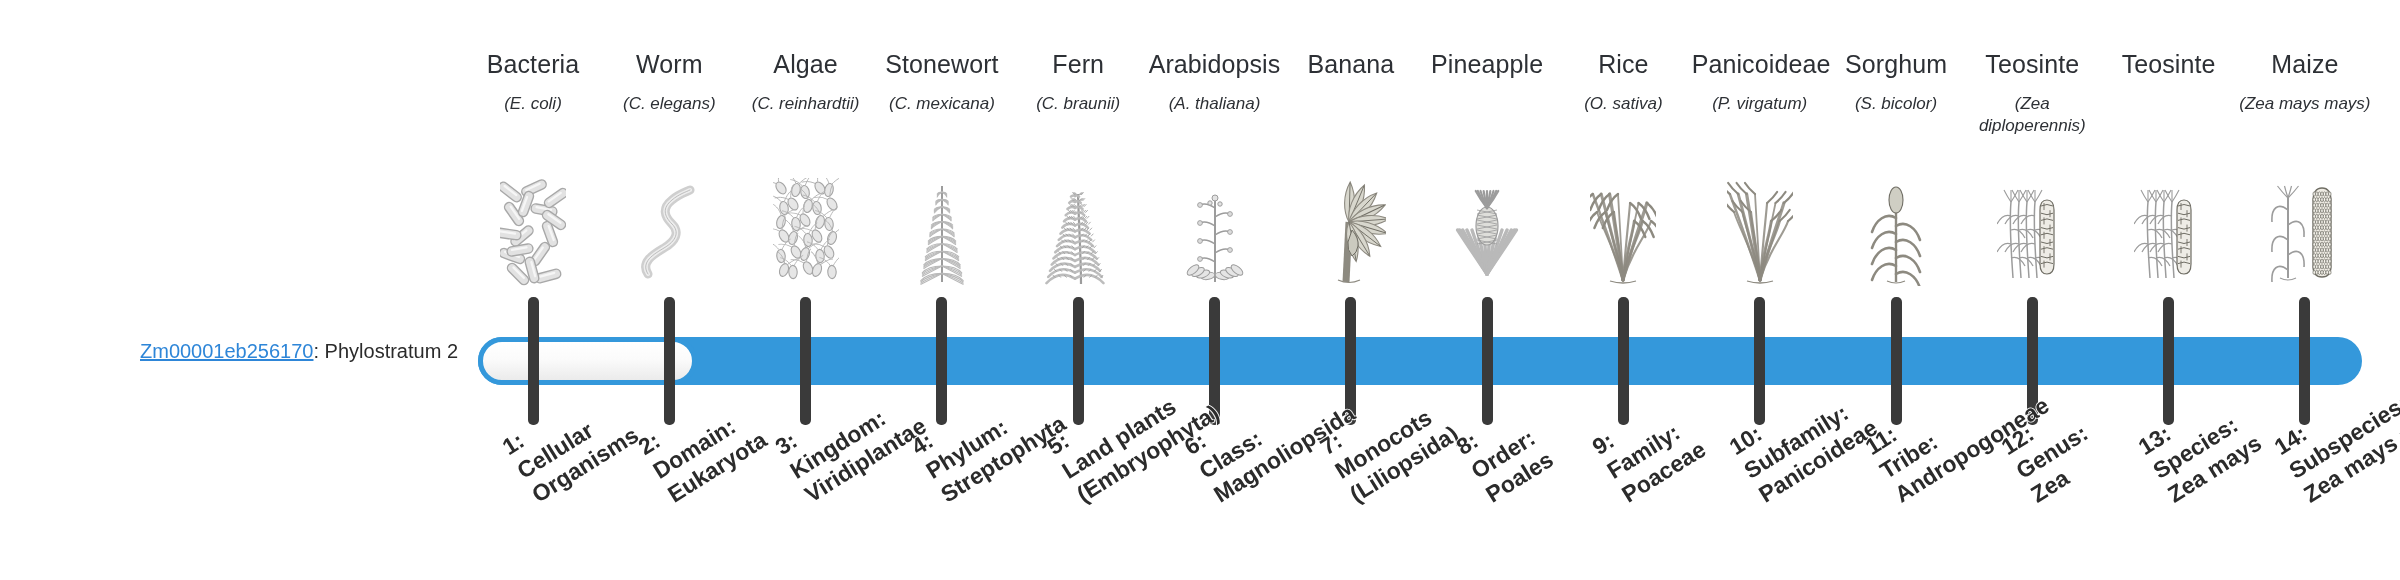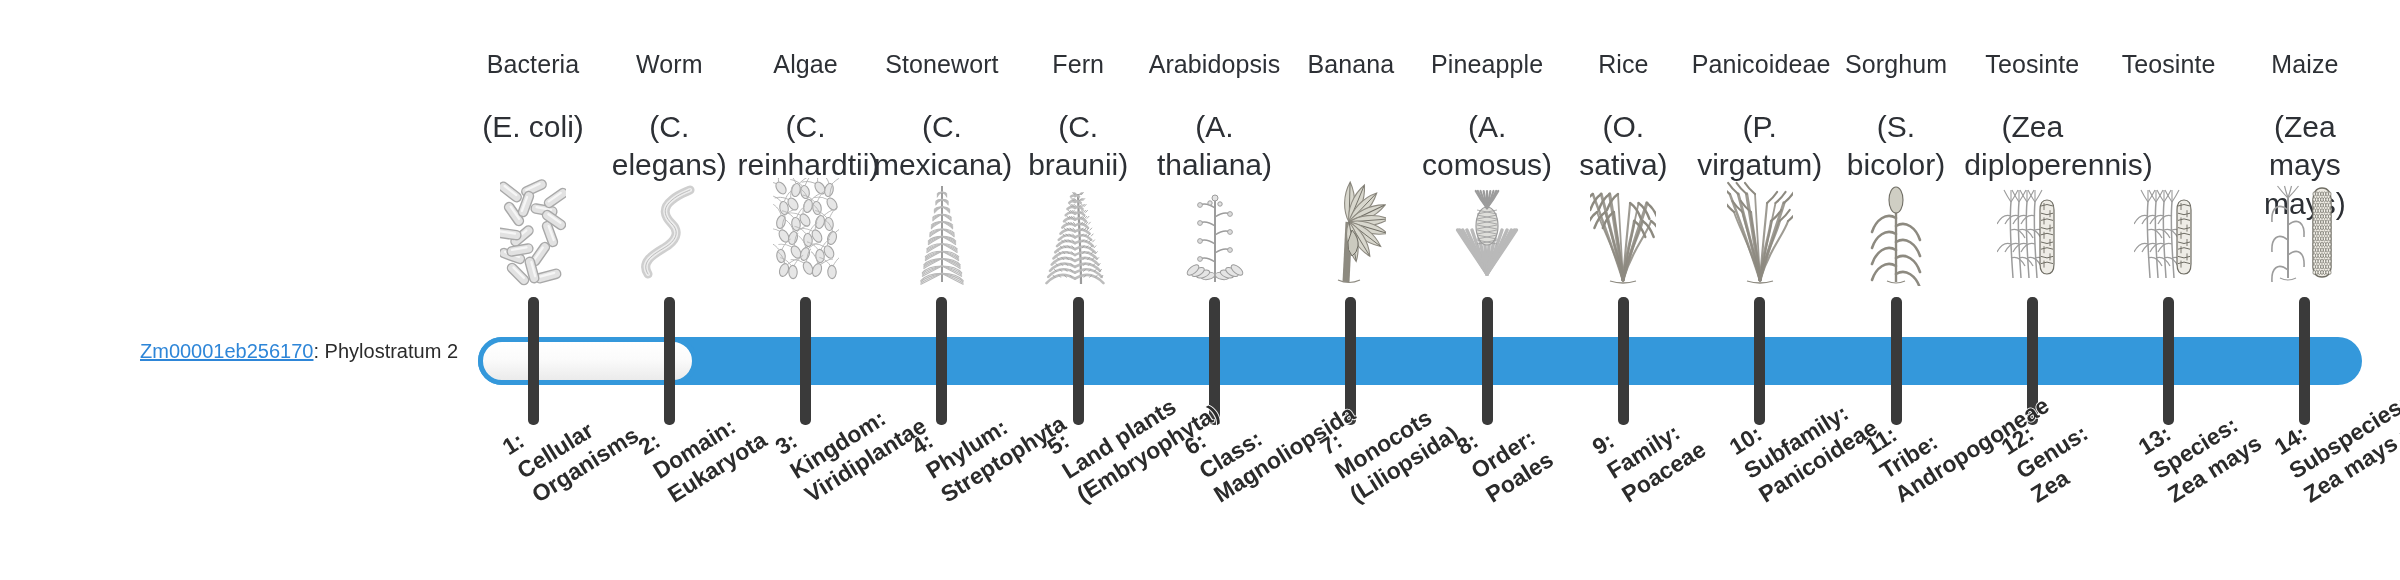--- a/index.html
+++ b/index.html
@@ -28,23 +28,24 @@
     text-align: center;
     line-height: 1.28;
   }
   .common-name {
     font-size: 25px;
     color: #2d3035;
     letter-spacing: .1px;
     white-space: nowrap;
   }
   .latin-name {
-    font-size: 30px;
+    font-size: 17px;
+    font-style: italic;
     color: #2d3035;
-    margin-top: 28px;
+    margin-top: 13px;
   }
 
   
   .organism-art {
     position: absolute;
     top: 178px;
     height: 108px;
     display: flex;
     align-items: flex-end;
     justify-content: center;
@@ -153,21 +154,20 @@
       </div>
       <div class="species-col" style="left: 1146.5px; width: 136px;">
         <div class="common-name">Arabidopsis</div>
         <div class="latin-name">(A. thaliana)</div>
       </div>
       <div class="species-col" style="left: 1282.8px; width: 136px;">
         <div class="common-name">Banana</div>
       </div>
       <div class="species-col" style="left: 1419.1px; width: 136px;">
         <div class="common-name">Pineapple</div>
-        <div class="latin-name">(A. comosus)</div>
       </div>
       <div class="species-col" style="left: 1555.4px; width: 136px;">
         <div class="common-name">Rice</div>
         <div class="latin-name">(O. sativa)</div>
       </div>
       <div class="species-col" style="left: 1691.7px; width: 136px;">
         <div class="common-name">Panicoideae</div>
         <div class="latin-name">(P. virgatum)</div>
       </div>
       <div class="species-col" style="left: 1828px; width: 136px;">

